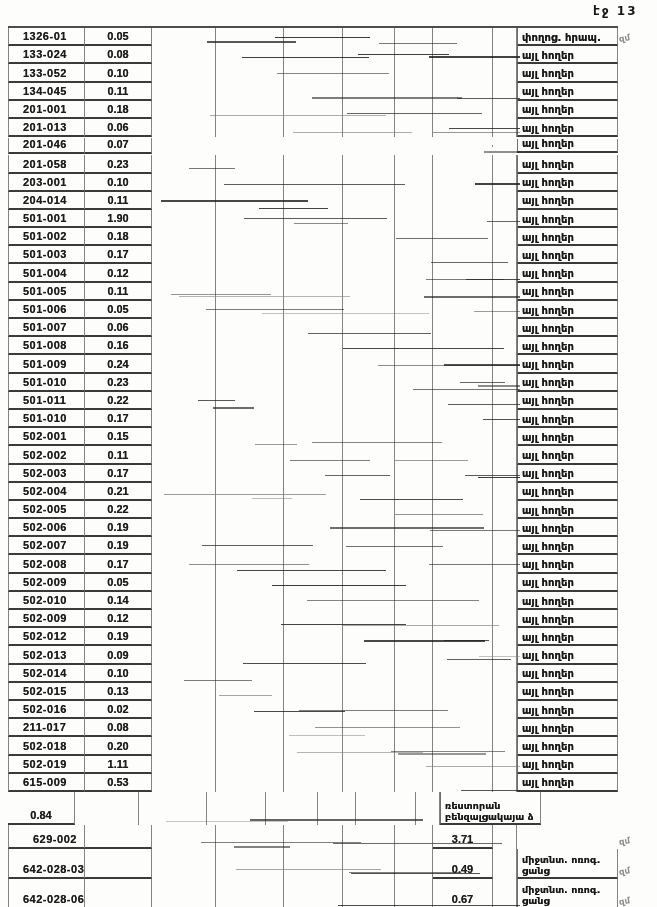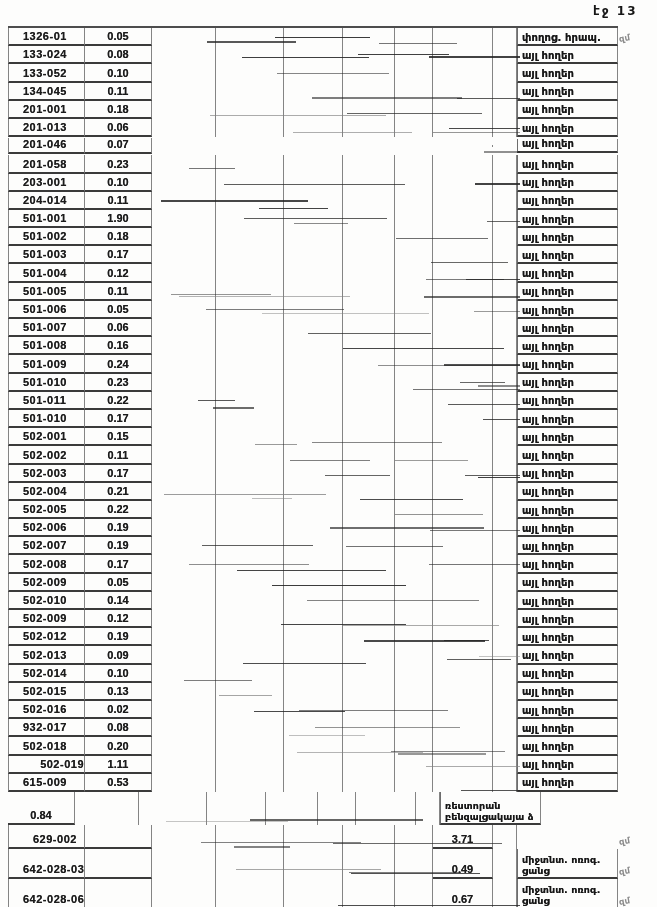--- a/index.html
+++ b/index.html
@@ -831,21 +831,21 @@
         <div class="cell extra-cell" style="width: 60px;"></div>
         <div class="cell" style="width: 24px;"></div>
         <div class="cell land-cell" style="width: 101px;">
           <span>այլ հողեր</span>
         </div>
         <div class="noise" style="left: 246px; width: 91px; bottom: 7px; height: 1px; opacity: 0.83;"></div>
         <div class="noise" style="left: 291px; width: 149px; bottom: 8px; height: 1px; opacity: 0.59;"></div>
       </div>
       <div class="row" style="height: 18.2px;">
         <div class="cell first code-cell" style="width: 77px;">
-          <span>932-017</span>
+          <span>211-017</span>
         </div>
         <div class="cell val-cell" style="width: 67px;">
           <span>0.08</span>
         </div>
         <div class="cell" style="width: 64px;"></div>
         <div class="cell" style="width: 68px;"></div>
         <div class="cell" style="width: 59px;"></div>
         <div class="cell" style="width: 52px;"></div>
         <div class="cell" style="width: 38px;"></div>
         <div class="cell extra-cell" style="width: 60px;"></div>
@@ -871,21 +871,21 @@
         <div class="cell extra-cell" style="width: 60px;"></div>
         <div class="cell" style="width: 24px;"></div>
         <div class="cell land-cell" style="width: 101px;">
           <span>այլ հողեր</span>
         </div>
         <div class="noise" style="left: 383px; width: 114px; bottom: 4px; height: 1px; opacity: 0.54;"></div>
         <div class="noise" style="left: 390px; width: 88px; bottom: 1px; height: 2px; opacity: 0.47;"></div>
         <div class="noise light" style="left: 289px; width: 126px; bottom: 3px; height: 1px; opacity: 0.58;"></div>
       </div>
       <div class="row" style="height: 18.2px;">
-        <div class="cell first code-cell" style="width: 77px; justify-content: flex-end;">
+        <div class="cell first code-cell" style="width: 77px;">
           <span>502-019</span>
         </div>
         <div class="cell val-cell" style="width: 67px;">
           <span>1.11</span>
         </div>
         <div class="cell" style="width: 64px;"></div>
         <div class="cell" style="width: 68px;"></div>
         <div class="cell" style="width: 59px;"></div>
         <div class="cell" style="width: 52px;"></div>
         <div class="cell" style="width: 38px;"></div>

